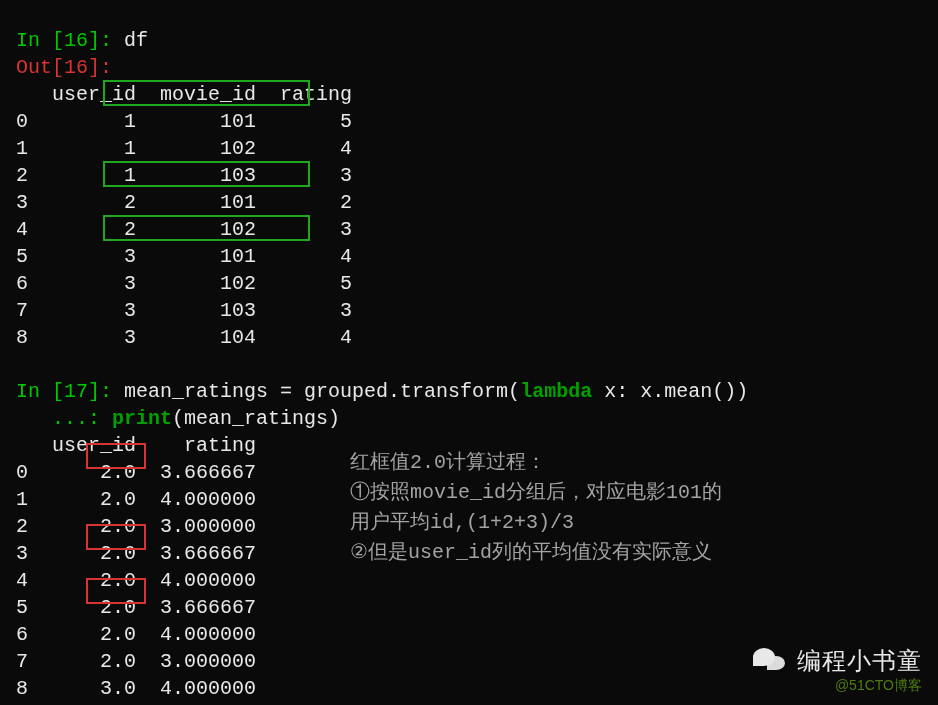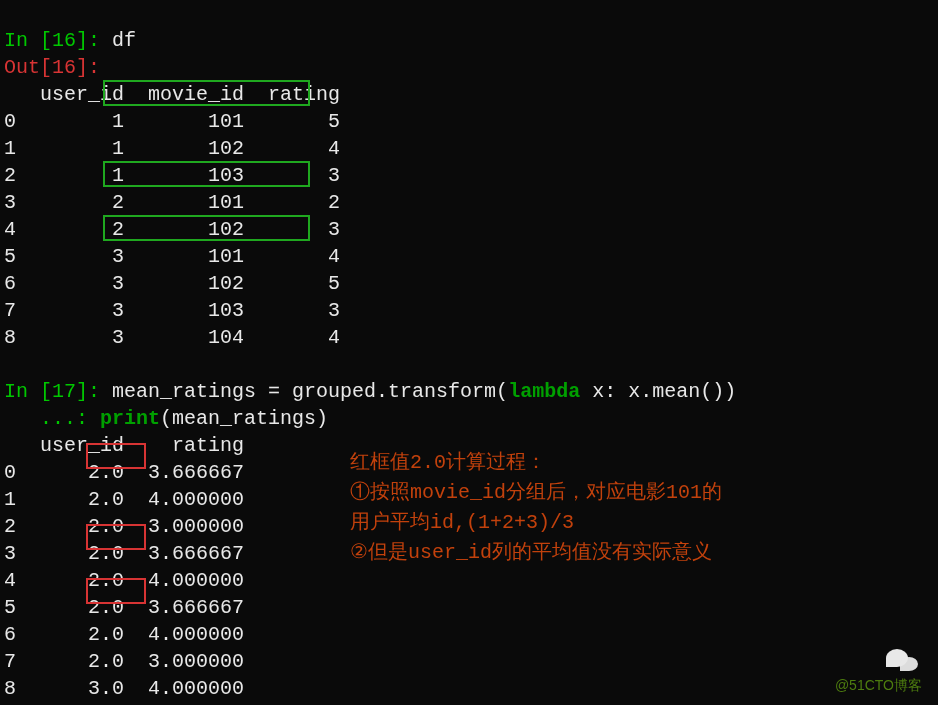--- a/index.html
+++ b/index.html
@@ -11,32 +11,33 @@
     overflow: hidden;
     font-family: "Consolas", "Courier New", monospace;
     font-size: 20px;
     color: #e8e8e8;
     position: relative;
   }
   .terminal {
     padding: 0 4px;
     white-space: pre;
     line-height: 27px;
+    margin-left: 12px;
   }
   .prompt-in  { color: #00c800; }
   .prompt-out { color: #d83434; }
   .num        { color: #00c800; }
   .onum       { color: #d83434; }
   .kw         { color: #00a000; font-weight: bold; }
   .cont       { color: #00c800; }
   .annotation {
     position: absolute;
     left: 350px;
     top: 448px;
-    color: #c2410c;
+    color: #a3a3a3;
     font-size: 20px;
     line-height: 30px;
     white-space: pre;
   }
   .box {
     position: absolute;
     pointer-events: none;
     box-sizing: border-box;
   }
   .green-box { border: 2px solid #1fa81f; }
@@ -109,14 +110,15 @@
 <div class="box red-box" style="left:86px; top:524px; width:60px; height:26px;"></div>
 <div class="box red-box" style="left:86px; top:578px; width:60px; height:26px;"></div>
 
 <div class="annotation"><span>红框值2.0计算过程：</span>
 <span>①按照movie_id分组后，对应电影101的</span>
 <span>用户平均id,(1+2+3)/3</span>
 <span>②但是user_id列的平均值没有实际意义</span></div>
 
 <div class="watermark">
   <span class="wechat-icon"></span>
+  <span>编程小书童</span>
 </div>
 <div class="sub-watermark">@51CTO博客</div>
 
 </body></html>

